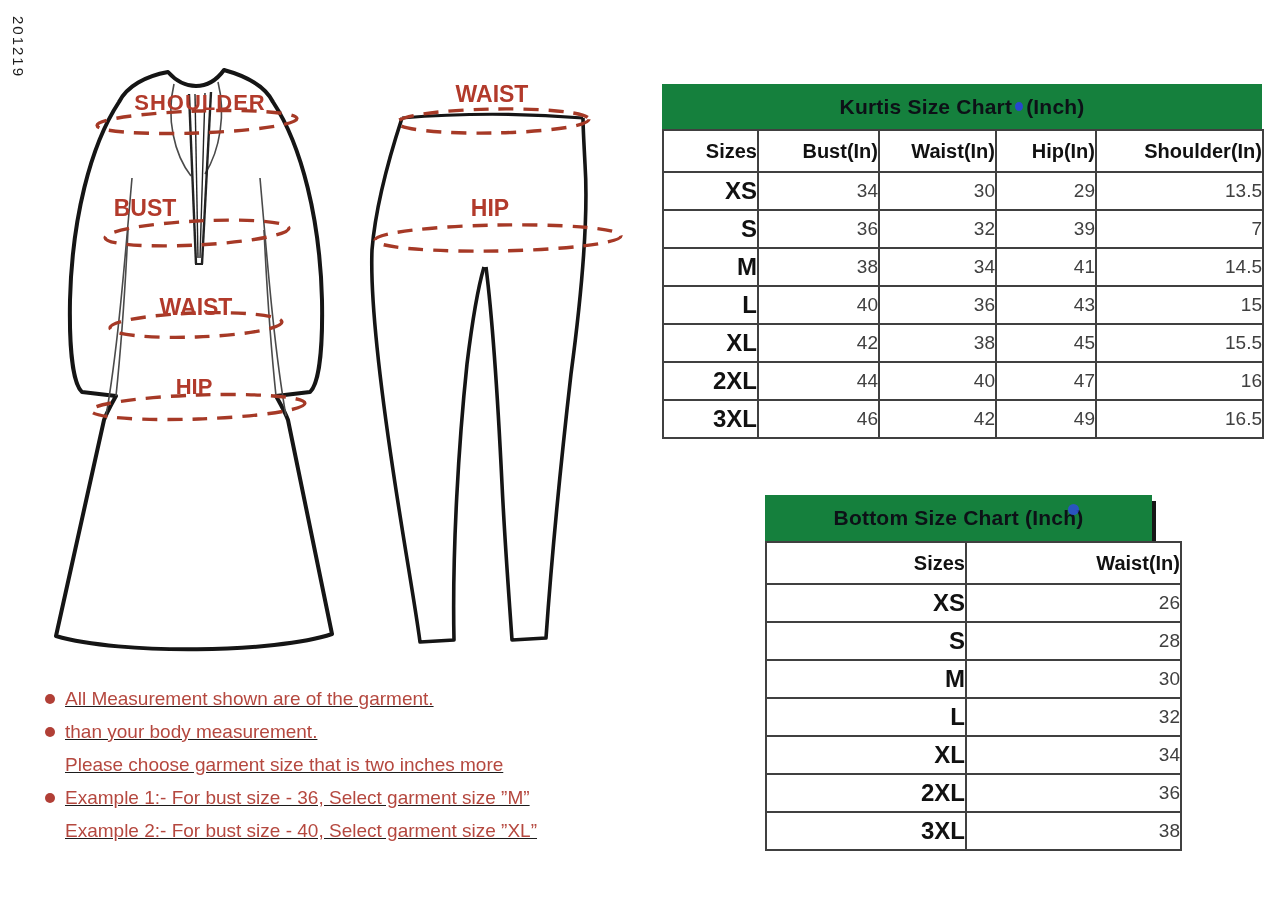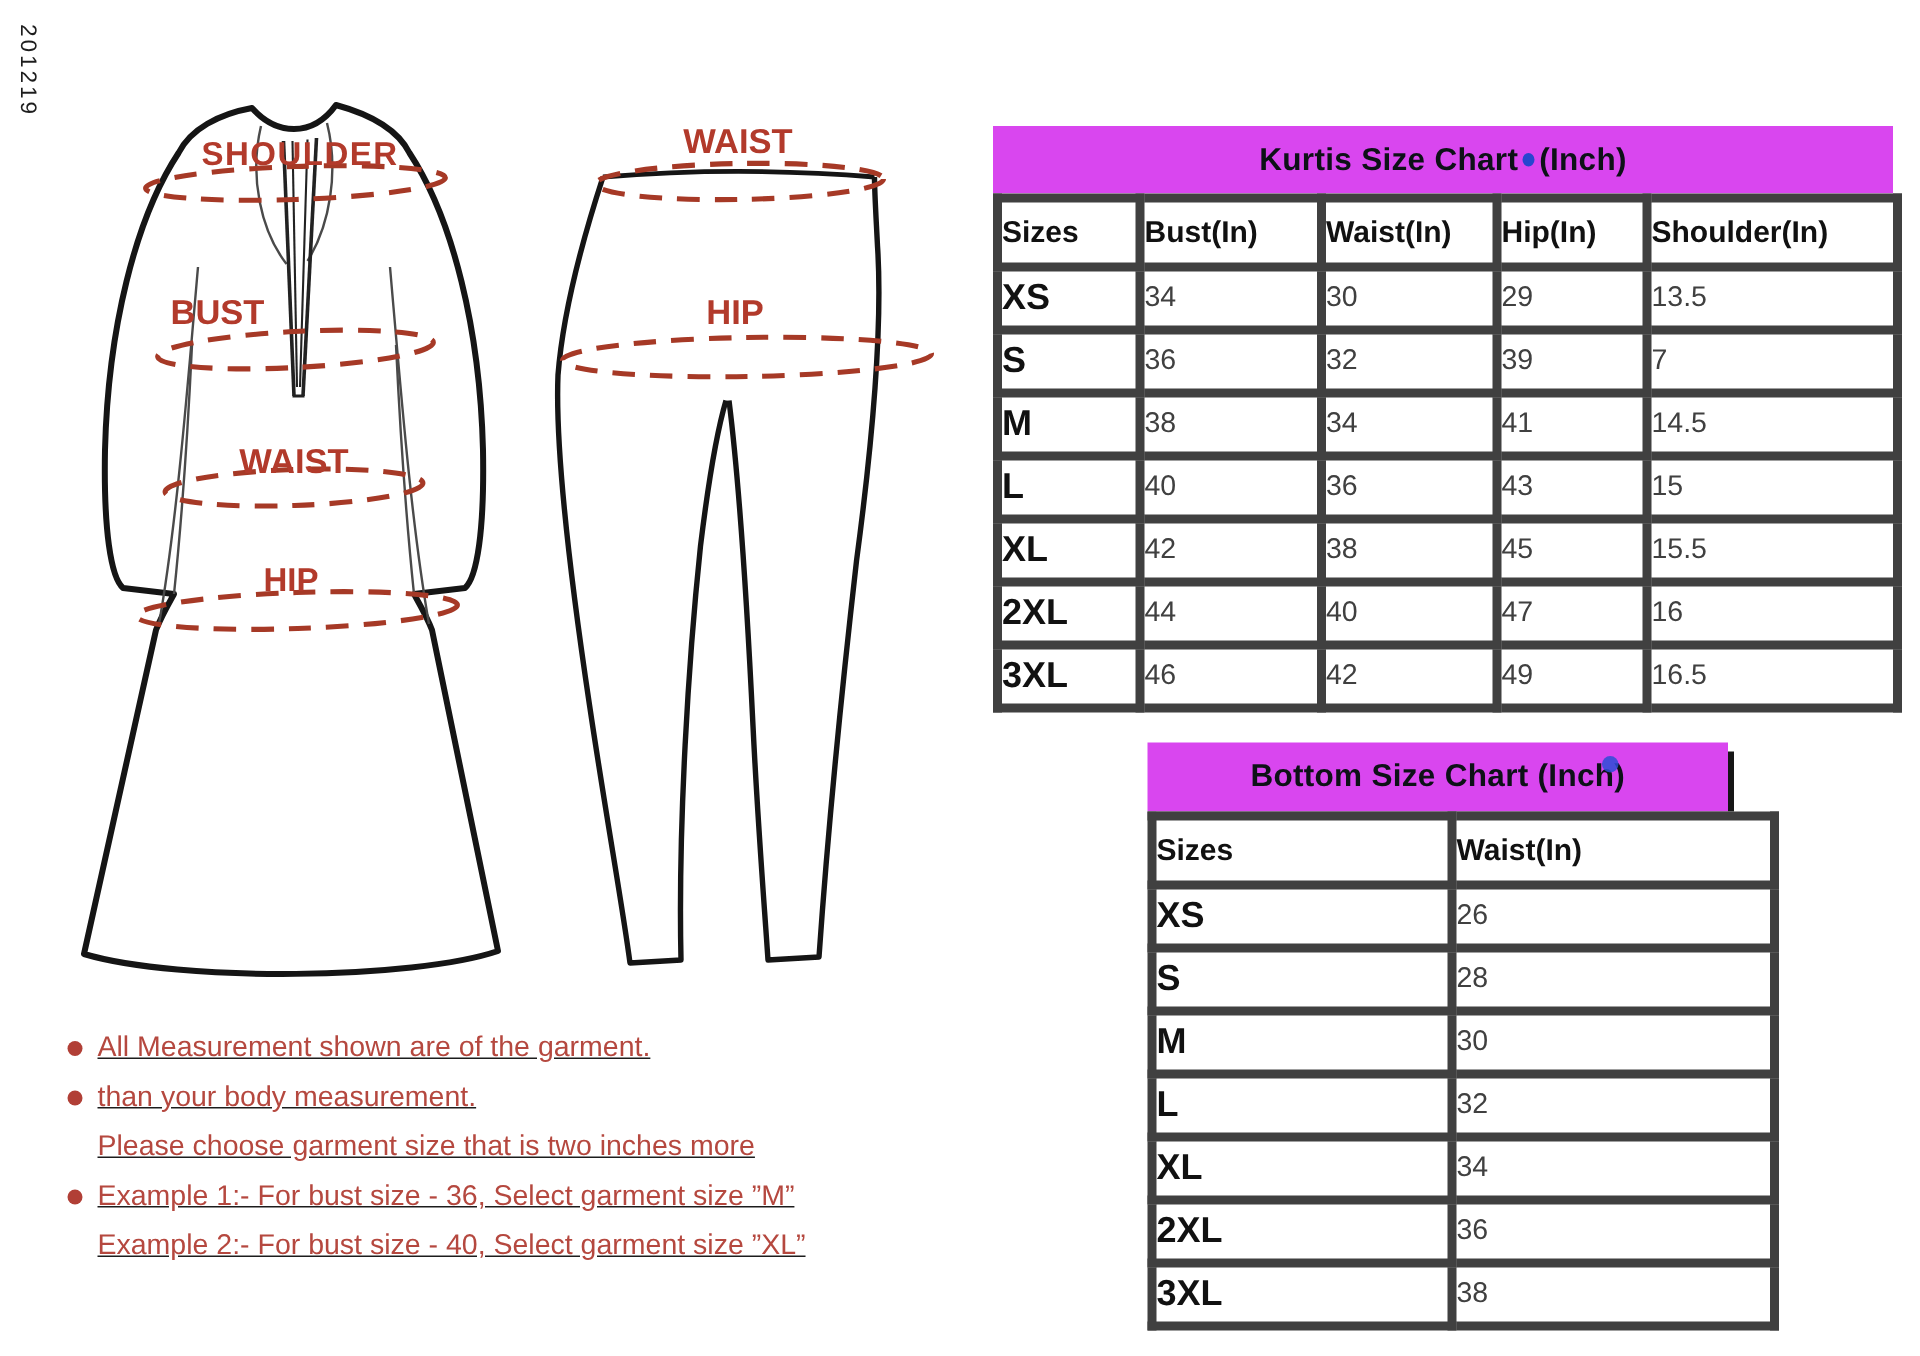--- a/index.html
+++ b/index.html
@@ -4,28 +4,28 @@
 <style>
   html,body{margin:0;padding:0;background:#ffffff;}
   #canvas{position:relative;width:1280px;height:904px;background:#ffffff;overflow:hidden;
           font-family:"Liberation Sans", sans-serif;color:#1c1c1c;}
   .abs{position:absolute;}
 
   
   #corner-code{left:10px;top:16px;writing-mode:vertical-rl;font-size:15px;letter-spacing:2px;color:#1d1d1d;}
 
   
-  .chart-title{background:#d946ef;display:flex;align-items:center;justify-content:center;
+  .chart-title{background:#15803d;display:flex;align-items:center;justify-content:center;
                font-weight:bold;font-size:21px;color:#0d1117;letter-spacing:.2px;}
   .blue-dot{display:inline-block;width:8px;height:9px;border-radius:50%;background:#2746cf;margin:0 3px;}
   .blue-smudge{position:absolute;width:11px;height:11px;border-radius:50%;background:#2d4dd6;opacity:.85;}
 
   
   table.size-table{border-collapse:collapse;table-layout:fixed;background:#fff;}
-  table.size-table th, table.size-table td{border:6px solid #404040;text-align:left;vertical-align:middle;
+  table.size-table th, table.size-table td{border:2px solid #404040;text-align:right;vertical-align:middle;
       padding:0;white-space:nowrap;}
   table.size-table th{font-weight:bold;font-size:20px;color:#111;height:40px;}
   table.size-table td{font-size:19px;color:#404040;height:36px;}
   table.size-table td:first-child{font-weight:bold;color:#111;font-size:24px;}
 
   
   #notes{left:40px;top:682px;width:630px;text-decoration:underline;}
   .note{display:flex;align-items:flex-start;}
   .bullet-dot{flex:0 0 auto;width:10px;height:10px;border-radius:50%;background:#b13f36;margin:12px 10px 0 5px;}
   .note-lines{font-size:19px;line-height:33px;color:#b5483f;}

